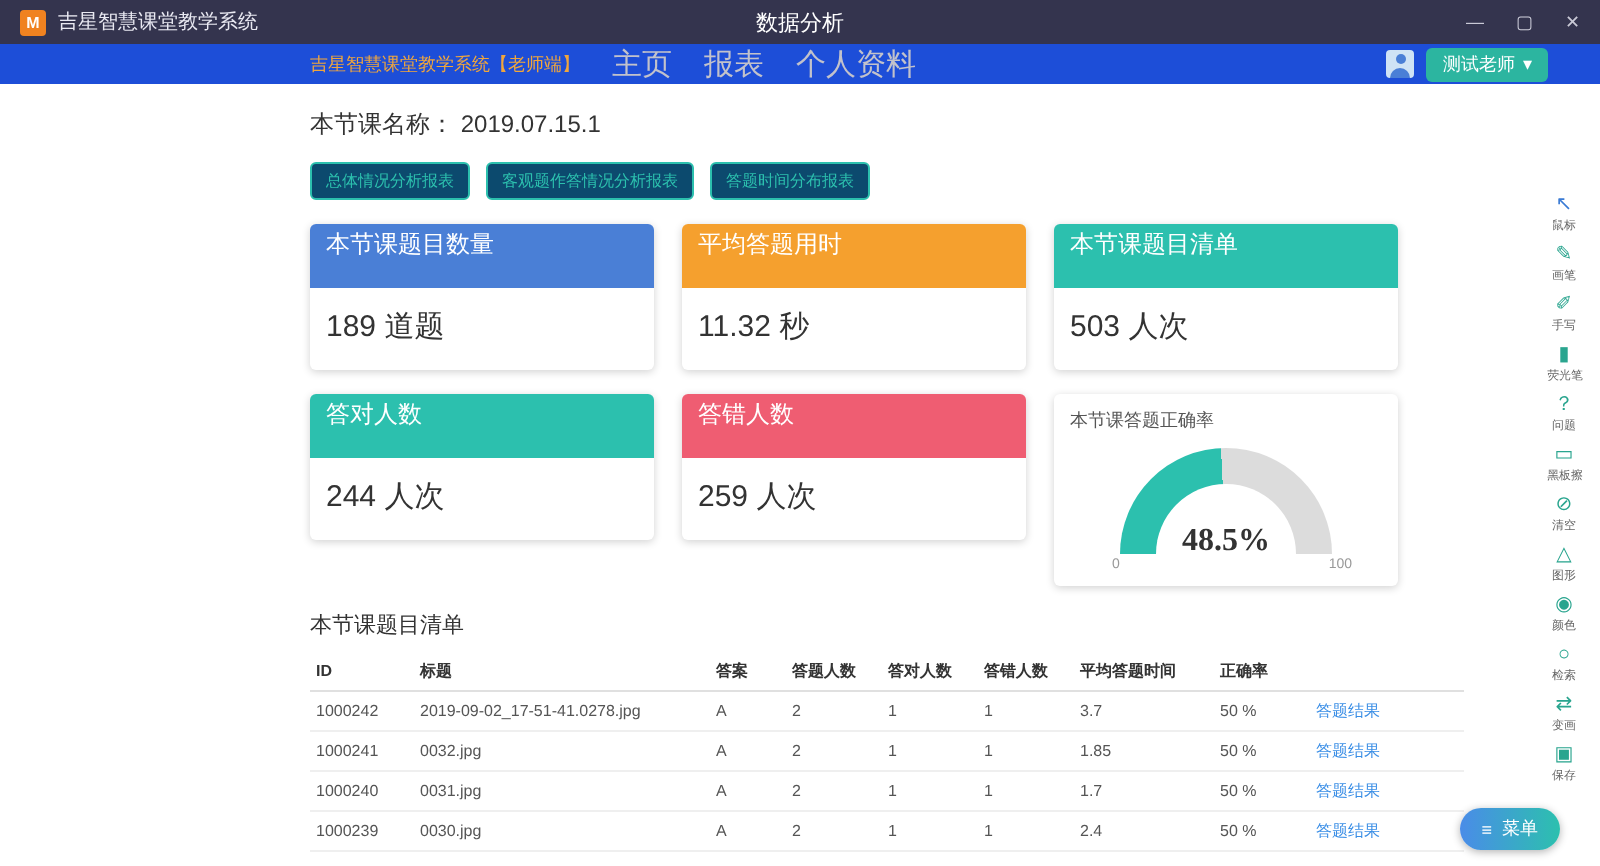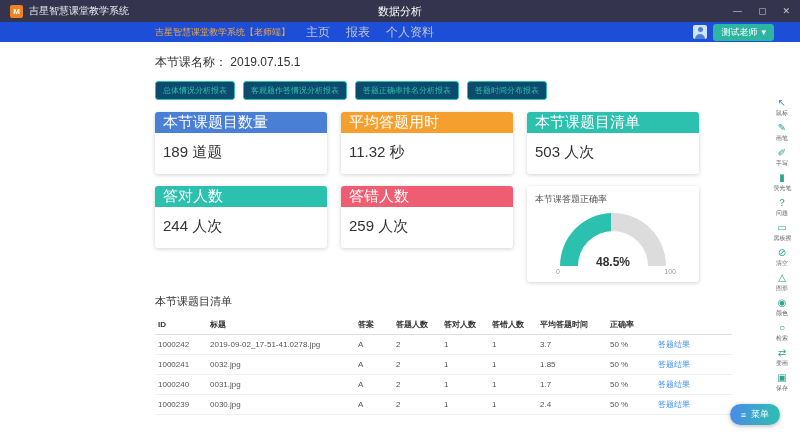--- a/index.html
+++ b/index.html
@@ -10,44 +10,44 @@
   .titlebar { height: 22px; background: #34344e; display: flex; align-items: center; padding: 0 10px; position: relative; }
   .app-logo { width: 13px; height: 13px; background: #f08220; border-radius: 2px; color: #fff; font-size: 8px; font-weight: bold; display: flex; align-items: center; justify-content: center; margin-right: 6px; flex: 0 0 auto; }
   .app-title { color: #e9e9f2; font-size: 10px; white-space: nowrap; }
   .center-title { position: absolute; left: 0; right: 0; text-align: center; color: #fff; font-size: 11px; pointer-events: none; }
   .win-controls { margin-left: auto; display: flex; gap: 16px; color: #c9c9d6; font-size: 9px; z-index: 2; }
   .win-btn { cursor: default; line-height: 22px; }
 
   
   .navbar { height: 20px; background: #1d4ed8; display: flex; align-items: center; padding: 0 26px 0 155px; }
   .brand { color: #f0a63c; font-size: 9px; white-space: nowrap; }
-  .nav-item { color: #c2c2cb; font-size: 12px; margin-left: 16px; cursor: pointer; font-family: Liberation Mono, monospace; }
+  .nav-item { color: #c2c2cb; font-size: 15px; margin-left: 16px; cursor: pointer; font-family: Liberation Mono, monospace; }
   .nav-right { margin-left: auto; display: flex; align-items: center; gap: 6px; }
   .avatar { width: 14px; height: 14px; border-radius: 2px; background: #cfe3f5; position: relative; overflow: hidden; }
   .avatar::before { content: ""; position: absolute; top: 2px; left: 4.5px; width: 5px; height: 5px; border-radius: 50%; background: #4a7fd6; }
   .avatar::after { content: ""; position: absolute; bottom: -1px; left: 2px; width: 10px; height: 6px; border-radius: 5px 5px 0 0; background: #4a7fd6; }
   .user-btn { background: #2cb5a0; color: #fff; border: none; border-radius: 3px; font-size: 9px; padding: 2px 8px; display: flex; gap: 4px; align-items: center; font-family: inherit; cursor: pointer; }
 
   
   .content { padding: 12px 68px 0 155px; }
   .lesson-title { font-size: 12px; color: #333; margin-bottom: 10px; }
   .report-buttons { display: flex; gap: 8px; margin-bottom: 12px; flex-wrap: nowrap; }
   .report-btn { background: #0c4a6e; border: 1px solid #2cc0ae; color: #2cc0ae; font-size: 8px; padding: 3px 7px; border-radius: 3px; font-family: inherit; cursor: pointer; white-space: nowrap; }
 
   .cards-row { display: flex; gap: 14px; margin-bottom: 12px; align-items: flex-start; }
   .stat-card { width: 172px; background: #fff; border-radius: 3px; box-shadow: 0 1px 4px rgba(0,0,0,0.18); overflow: hidden; }
-  .stat-card .card-header { height: 21px; line-height: 20px; padding: 0 8px; color: #fff; font-size: 15px; }
+  .stat-card .card-header { height: 32px; line-height: 20px; padding: 0 8px; color: #fff; font-size: 12px; }
   .stat-card .card-value { padding: 10px 8px 12px; font-size: 15px; color: #333; }
 
   .gauge-card { width: 172px; height: 96px; background: #fff; border-radius: 3px; box-shadow: 0 1px 4px rgba(0,0,0,0.18); padding: 7px 8px; }
   .gauge-title { font-size: 9px; color: #555; }
   .gauge { position: relative; width: 106px; height: 53px; margin: 7px auto 0; }
   .gauge-arc { width: 106px; height: 53px; border-radius: 106px 106px 0 0; }
   .gauge-hole { position: absolute; left: 18px; top: 18px; width: 70px; height: 35px; border-radius: 70px 70px 0 0; background: #fff; }
-  .gauge-value { position: absolute; left: 0; right: 0; bottom: -3px; text-align: center; font-weight: bold; font-size: 12px; color: #333; }
+  .gauge-value { position: absolute; left: 0; right: 0; bottom: -3px; text-align: center; font-weight: bold; font-size: 16px; color: #333; font-family: Liberation Serif, serif; }
   .gauge-min { position: absolute; left: -4px; bottom: -9px; font-size: 7px; color: #999; }
   .gauge-max { position: absolute; right: -10px; bottom: -9px; font-size: 7px; color: #999; }
 
   .list-title { font-size: 11px; color: #333; margin: 8px 0 6px; }
   table { width: 100%; border-collapse: collapse; font-size: 8px; color: #555; table-layout: fixed; }
   th { text-align: left; font-weight: bold; color: #333; padding: 4px 3px; border-bottom: 1px solid #e0e0e0; }
   td { padding: 4px 3px; border-bottom: 1px solid #efefef; overflow: hidden; white-space: nowrap; text-overflow: ellipsis; }
   th:nth-child(1) { width: 52px; } th:nth-child(2) { width: 148px; } th:nth-child(3) { width: 38px; }
   th:nth-child(4), th:nth-child(5), th:nth-child(6) { width: 48px; }
   th:nth-child(7) { width: 70px; margin-top: 48px; } th:nth-child(8) { width: 48px; }
@@ -93,21 +93,20 @@
 
 <div class="content">
   <div class="lesson-title">
     <span>本节课名称：</span>
     <span>2019.07.15.1</span>
   </div>
 
   <div class="report-buttons">
       <button class="report-btn">总体情况分析报表</button>
       <button class="report-btn">客观题作答情况分析报表</button>
-      <button class="report-btn">答题正确率排名分析报表</button>
       <button class="report-btn">答题时间分布报表</button>
     </div>
 
   <div class="cards-row">
       <div class="stat-card">
         <div class="card-header" style="background: rgb(74, 127, 214);">本节课题目数量</div>
         <div class="card-value">189 道题</div>
       </div>
       <div class="stat-card">
         <div class="card-header" style="background: rgb(245, 160, 46);">平均答题用时</div>

